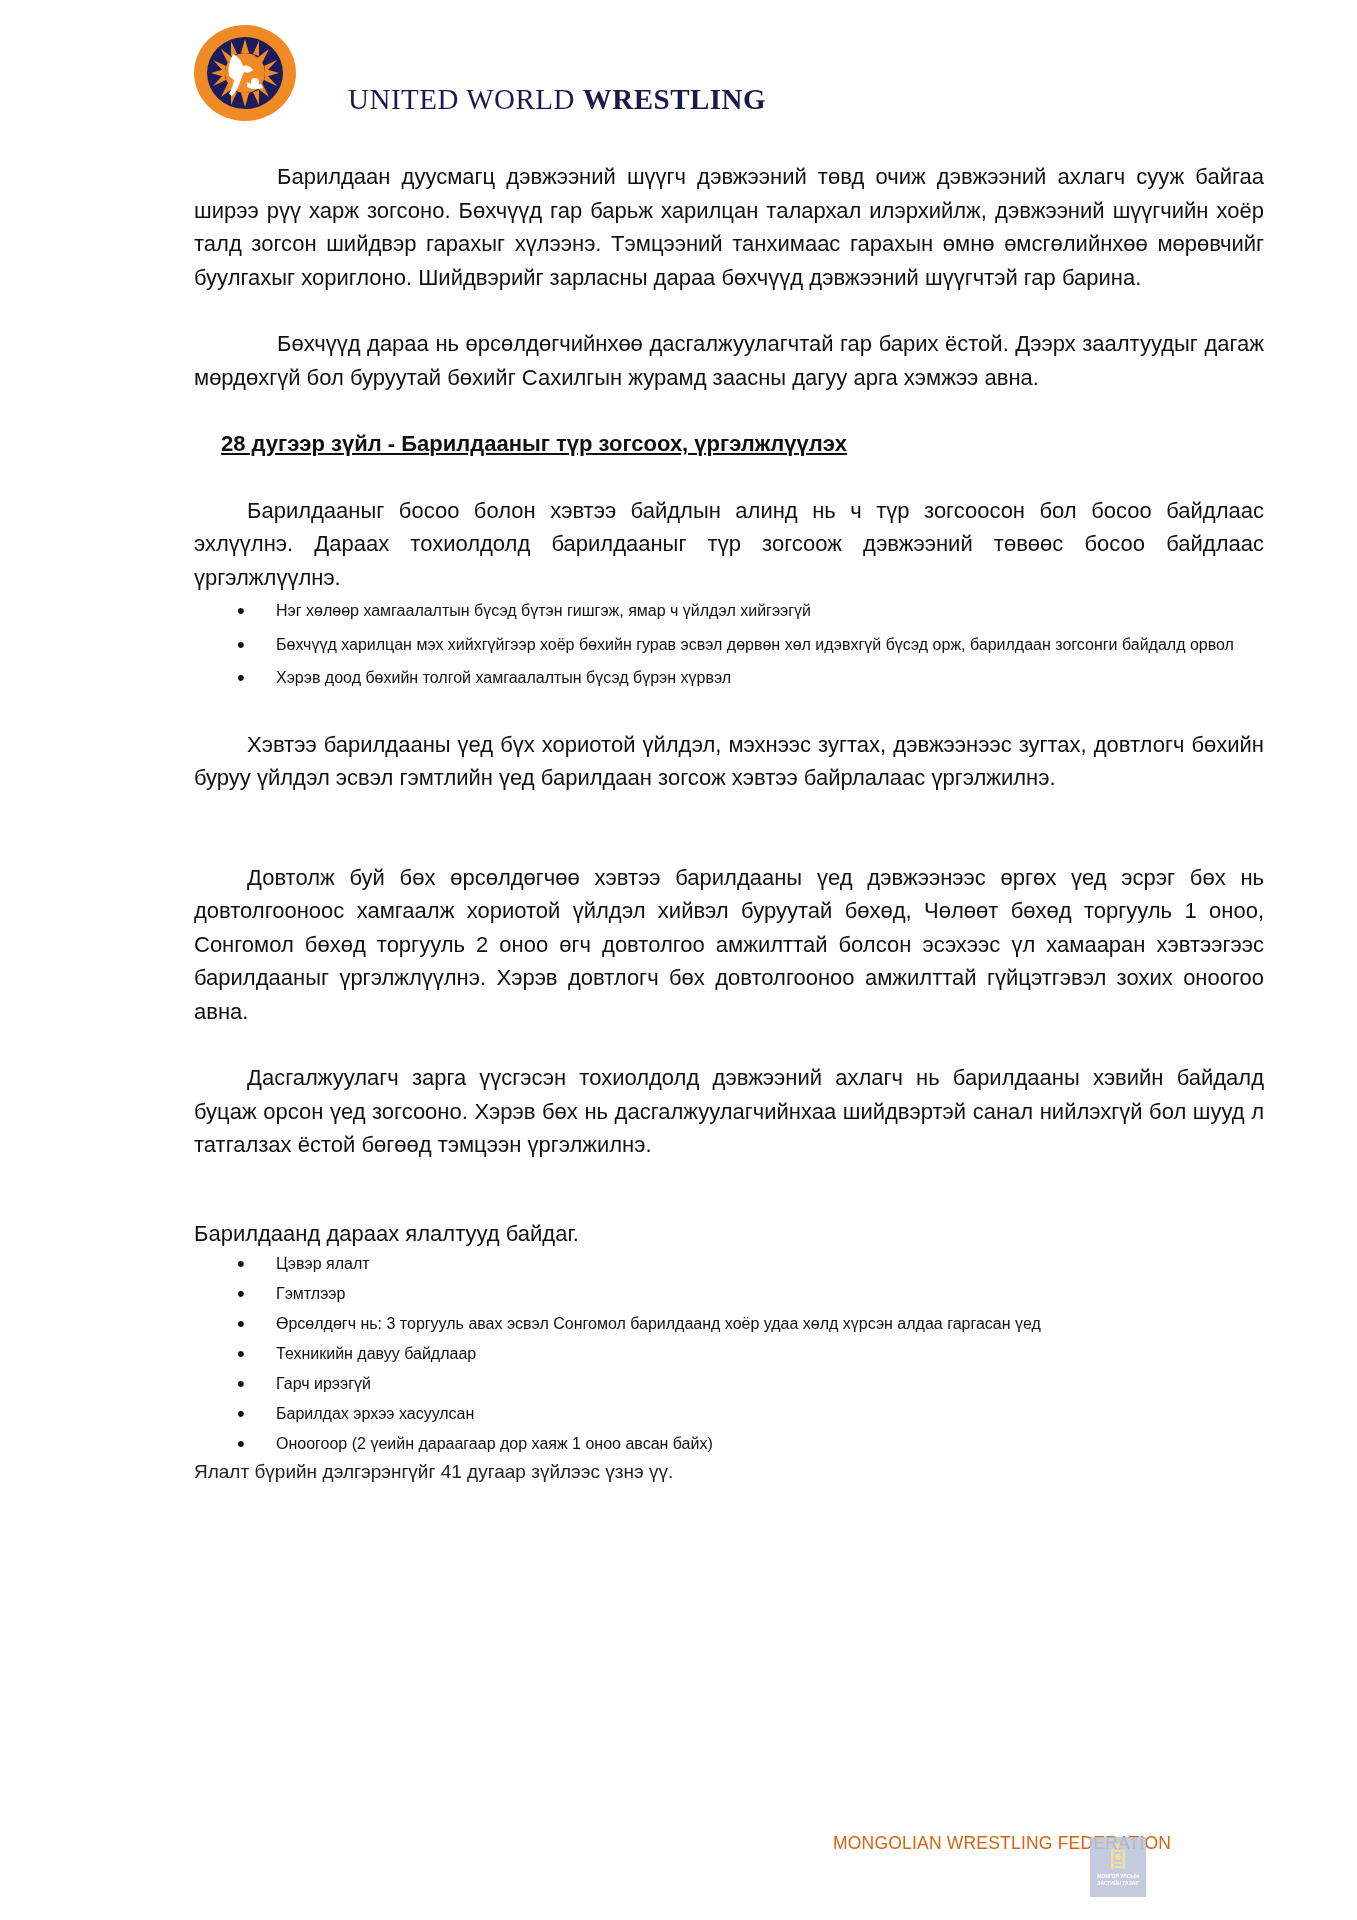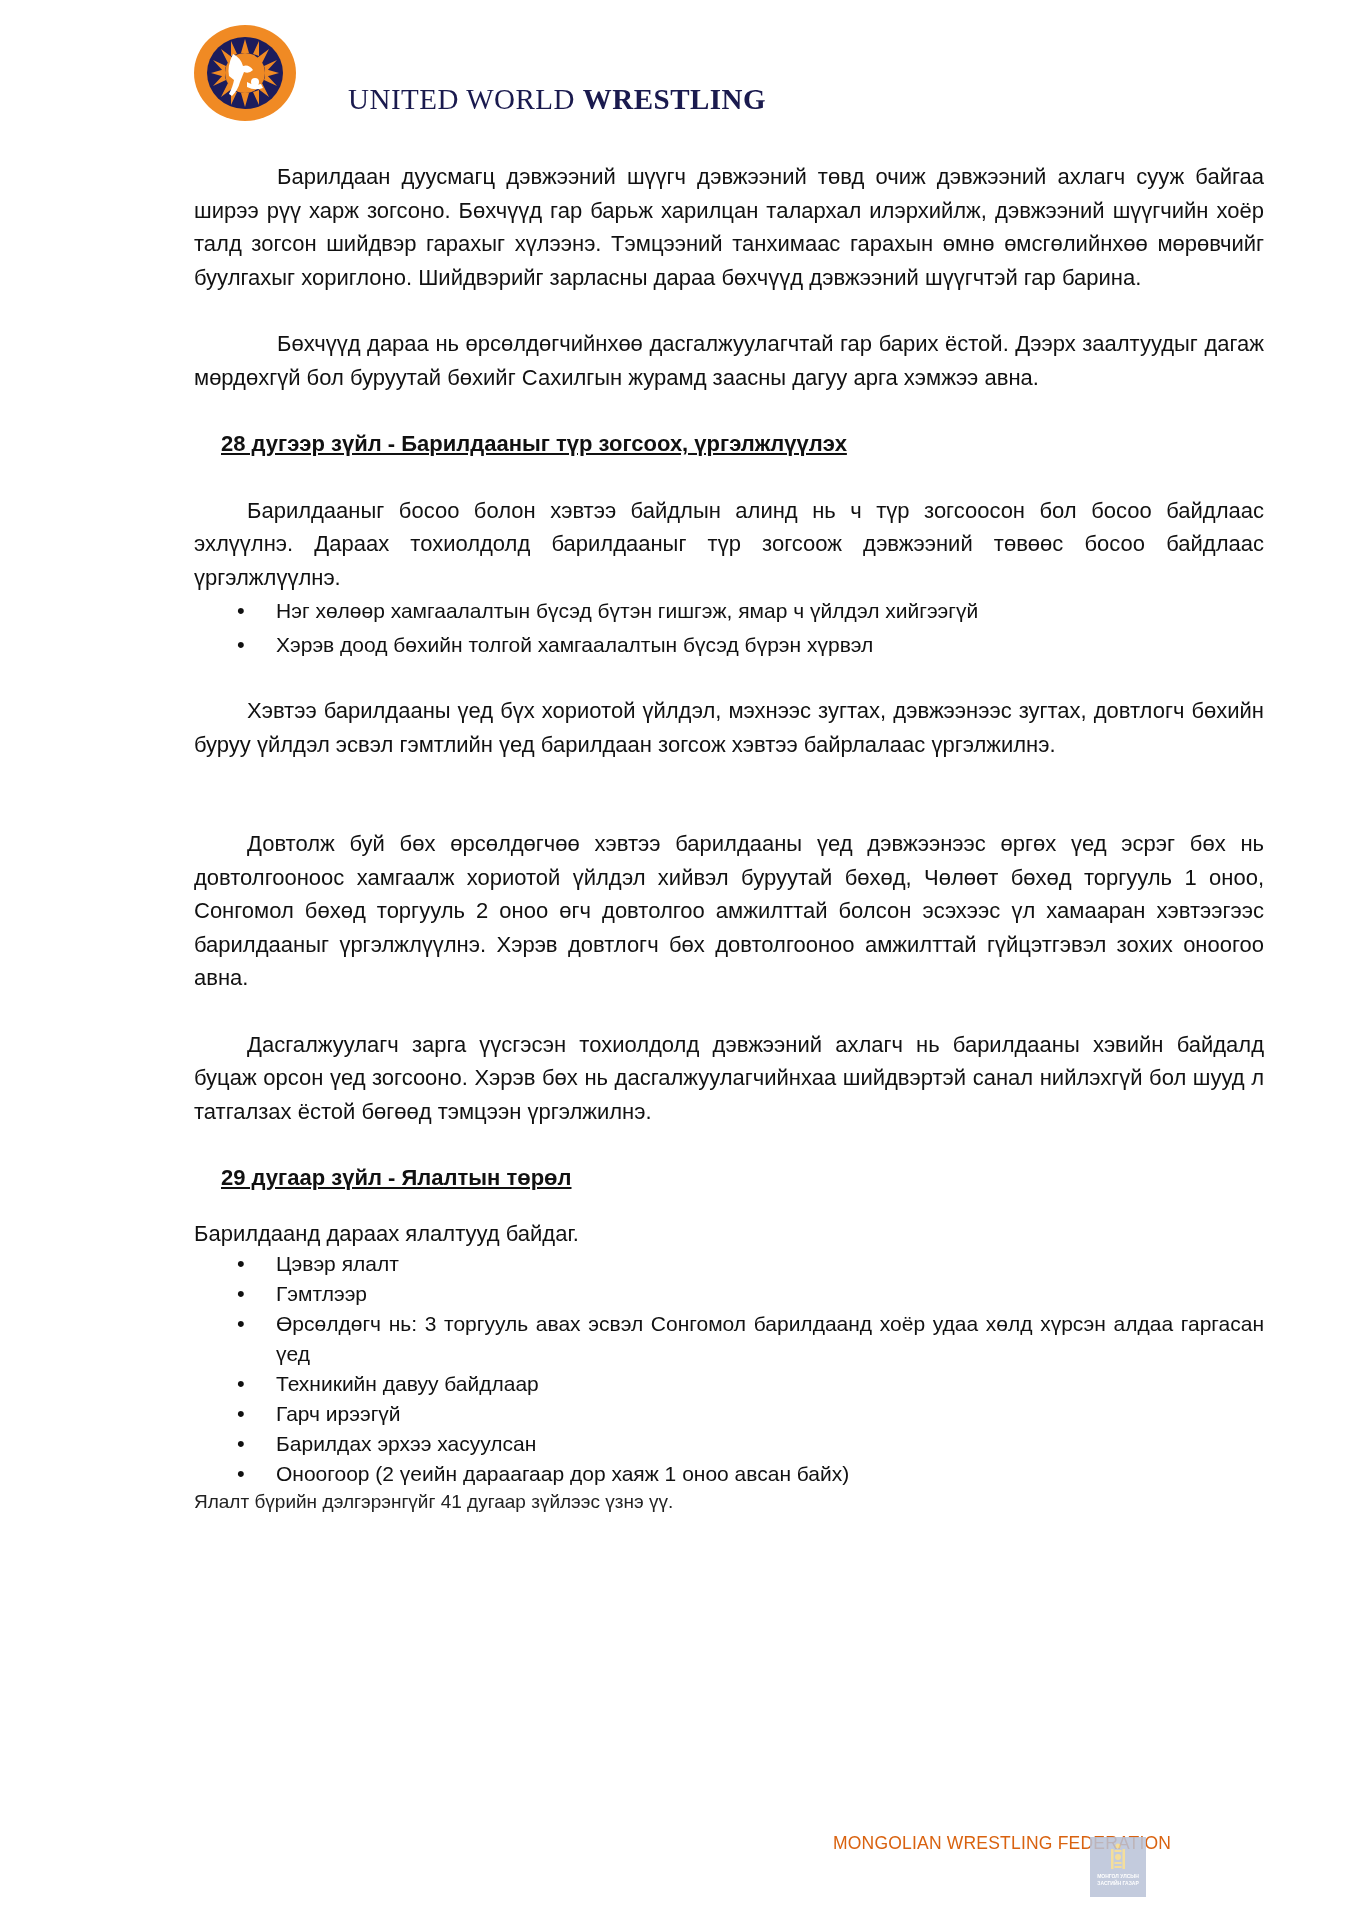--- a/index.html
+++ b/index.html
@@ -12,21 +12,21 @@
                  font-size: 29px; color: #1a1a4e; letter-spacing: 0.5px; white-space: nowrap; }
     .org-title b { font-weight: bold; }
 
     .content { position: absolute; left: 194px; top: 160px; width: 1070px; }
     .para { font-size: 22px; line-height: 33.5px; text-align: justify; margin: 0; }
     .indent-lg { text-indent: 83px; }
     .indent-sm { text-indent: 53px; }
     .gap { height: 33px; }
     .heading { font-size: 22px; font-weight: bold; text-decoration: underline; margin: 0 0 0 27px; line-height: 33.5px; }
     ul.bullets { list-style: none; margin: 0; padding: 0; }
-    ul.bullets li { position: relative; padding-left: 82px; font-size: 21px; line-height: 33.5px; text-align: justify; }
+    ul.bullets li { position: relative; padding-left: 82px; font-size: 16px; line-height: 33.5px; text-align: justify; }
     ul.bullets li::before { content: "\2022"; position: absolute; left: 43px; top: 0; font-size: 22px; }
     ul.tight li { line-height: 30px; }
     .para-tight { font-size: 22px; line-height: 30px; margin: 0; }
     .note { font-size: 19px; line-height: 26px; text-align: left; margin: 0; color: #222; }
 
     .footer-text { position: absolute; left: 833px; top: 1833px; font-size: 17.5px; color: #d9620f; white-space: nowrap; letter-spacing: 0.2px; }
     .page-num { position: absolute; left: 1228px; top: 1932px; font-size: 25px; color: #111; }
     .stamp { position: absolute; left: 1090px; top: 1837px; width: 56px; height: 60px; background: #b9c3d8; opacity: 0.85; }
     .stamp-emblem { position: absolute; left: 20px; top: 6px; width: 16px; height: 28px; }
     .stamp-text { position: absolute; left: 0; top: 36px; width: 56px; text-align: center; font-size: 5px; line-height: 7px; color: #ffffff; font-weight: bold; }
@@ -57,31 +57,31 @@
 <div class="content">
   <p class="para indent-lg">Барилдаан дуусмагц дэвжээний шүүгч дэвжээний төвд очиж дэвжээний ахлагч сууж байгаа ширээ рүү харж зогсоно. Бөхчүүд гар барьж харилцан талархал илэрхийлж, дэвжээний шүүгчийн хоёр талд зогсон шийдвэр гарахыг хүлээнэ. Тэмцээний танхимаас гарахын өмнө өмсгөлийнхөө мөрөвчийг буулгахыг хориглоно. Шийдвэрийг зарласны дараа бөхчүүд дэвжээний шүүгчтэй гар барина.</p>
   <div class="gap"></div>
   <p class="para indent-lg">Бөхчүүд дараа нь өрсөлдөгчийнхөө дасгалжуулагчтай гар барих ёстой. Дээрх заалтуудыг дагаж мөрдөхгүй бол буруутай бөхийг Сахилгын журамд заасны дагуу арга хэмжээ авна.</p>
   <div class="gap"></div>
   <p class="heading">28 дугээр зүйл - Барилдааныг түр зогсоох,  үргэлжлүүлэх</p>
   <div class="gap"></div>
   <p class="para indent-sm">Барилдааныг босоо болон хэвтээ байдлын алинд нь ч түр зогсоосон бол босоо байдлаас эхлүүлнэ. Дараах тохиолдолд барилдааныг түр зогсоож дэвжээний төвөөс босоо байдлаас үргэлжлүүлнэ.</p>
   <ul class="bullets">
     <li>Нэг хөлөөр хамгаалалтын бүсэд бүтэн гишгэж, ямар ч үйлдэл хийгээгүй</li>
+    <li>Бөхчүүд харилцан мэх хийхгүйгээр хоёр бөхийн гурав эсвэл дөрвөн хөл идэвхгүй бүсэд орж, барилдаан зогсонги байдалд орвол</li>
     <li>Хэрэв доод бөхийн толгой хамгаалалтын бүсэд бүрэн хүрвэл</li>
   </ul>
   <div class="gap"></div>
   <p class="para indent-sm">Хэвтээ барилдааны үед бүх хориотой үйлдэл, мэхнээс зугтах, дэвжээнээс зугтах, довтлогч бөхийн буруу үйлдэл эсвэл гэмтлийн үед барилдаан зогсож хэвтээ байрлалаас үргэлжилнэ.</p>
   <div class="gap"></div>
   <div class="gap"></div>
   <p class="para indent-sm">Довтолж буй бөх өрсөлдөгчөө хэвтээ барилдааны үед дэвжээнээс өргөх үед эсрэг бөх нь довтолгооноос хамгаалж хориотой үйлдэл хийвэл буруутай бөхөд, Чөлөөт бөхөд торгууль 1 оноо, Сонгомол бөхөд торгууль 2 оноо өгч довтолгоо амжилттай болсон эсэхээс үл хамааран хэвтээгээс барилдааныг үргэлжлүүлнэ. Хэрэв довтлогч бөх довтолгооноо амжилттай гүйцэтгэвэл зохих оноогоо авна.</p>
   <div class="gap"></div>
   <p class="para indent-sm">Дасгалжуулагч зарга үүсгэсэн тохиолдолд дэвжээний ахлагч нь барилдааны хэвийн байдалд буцаж орсон үед зогсооно. Хэрэв бөх нь дасгалжуулагчийнхаа шийдвэртэй санал нийлэхгүй бол шууд л татгалзах ёстой бөгөөд тэмцээн үргэлжилнэ.</p>
   <div class="gap"></div>
-  <p class="heading">29 дугаар зүйл - Ялалтын төрөл</p>
   <div style="height:24px"></div>
   <p class="para-tight">Барилдаанд дараах ялалтууд байдаг.</p>
   <ul class="bullets tight">
     <li>Цэвэр ялалт</li>
     <li>Гэмтлээр</li>
     <li>Өрсөлдөгч нь: 3 торгууль авах эсвэл Сонгомол барилдаанд хоёр удаа хөлд хүрсэн алдаа гаргасан үед</li>
     <li>Техникийн давуу байдлаар</li>
     <li>Гарч ирээгүй</li>
     <li>Барилдах эрхээ хасуулсан</li>
     <li>Оноогоор (2 үеийн дараагаар дор хаяж 1 оноо авсан байх)</li>

